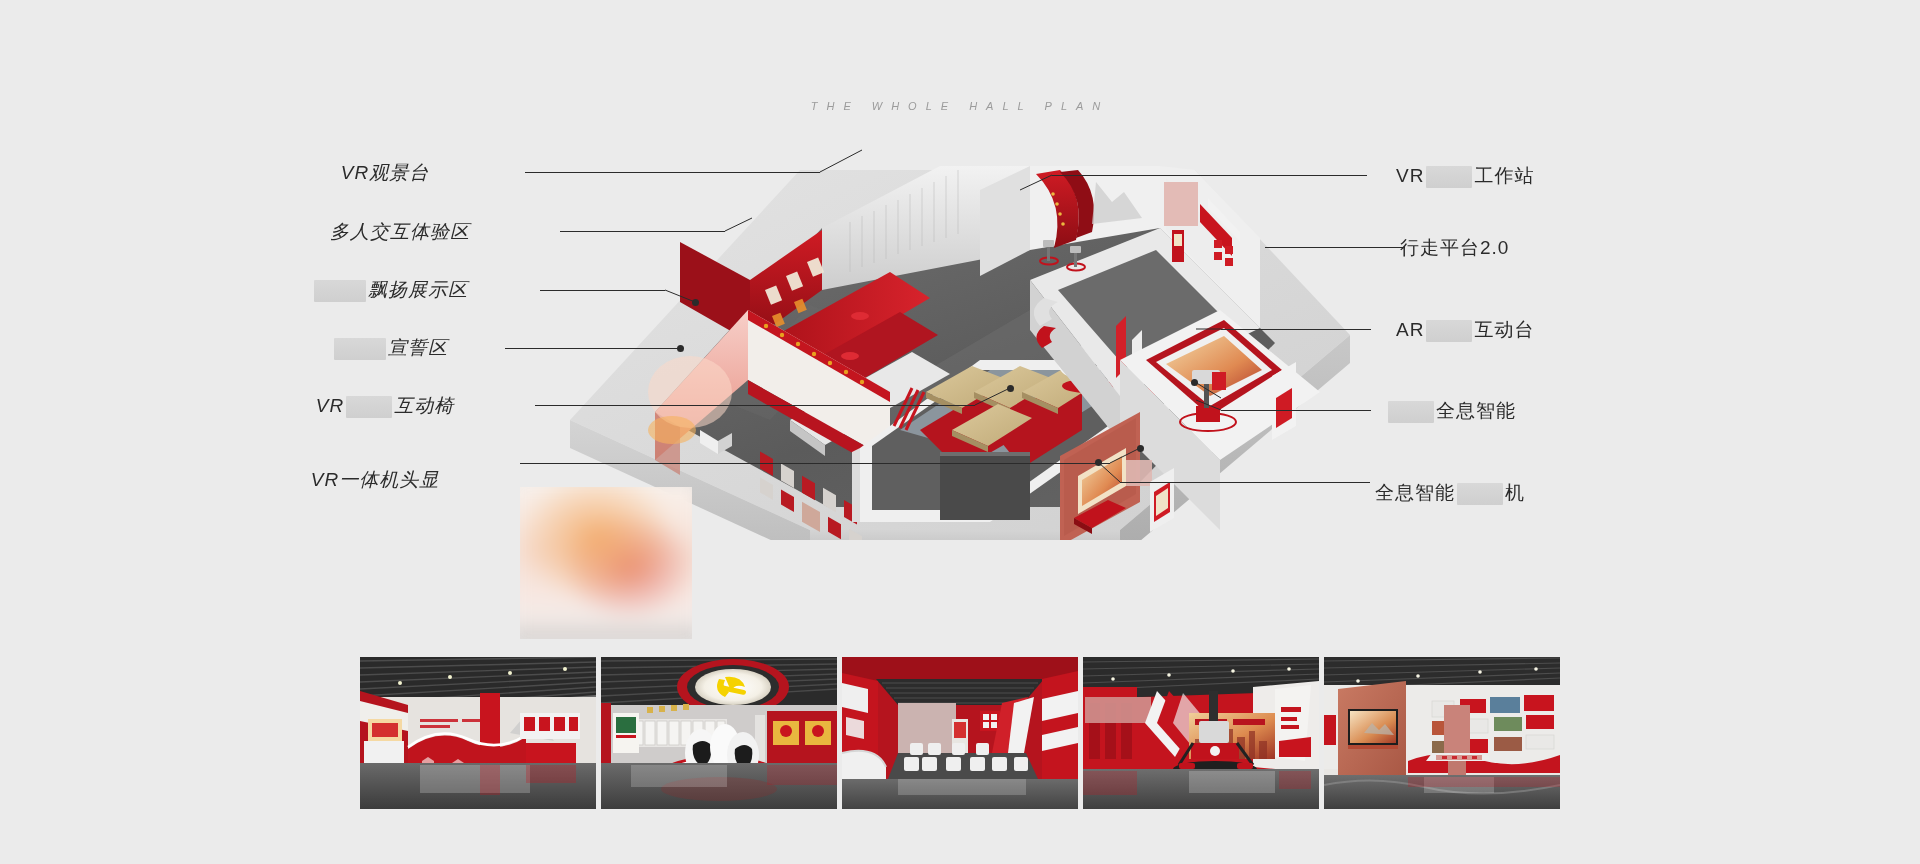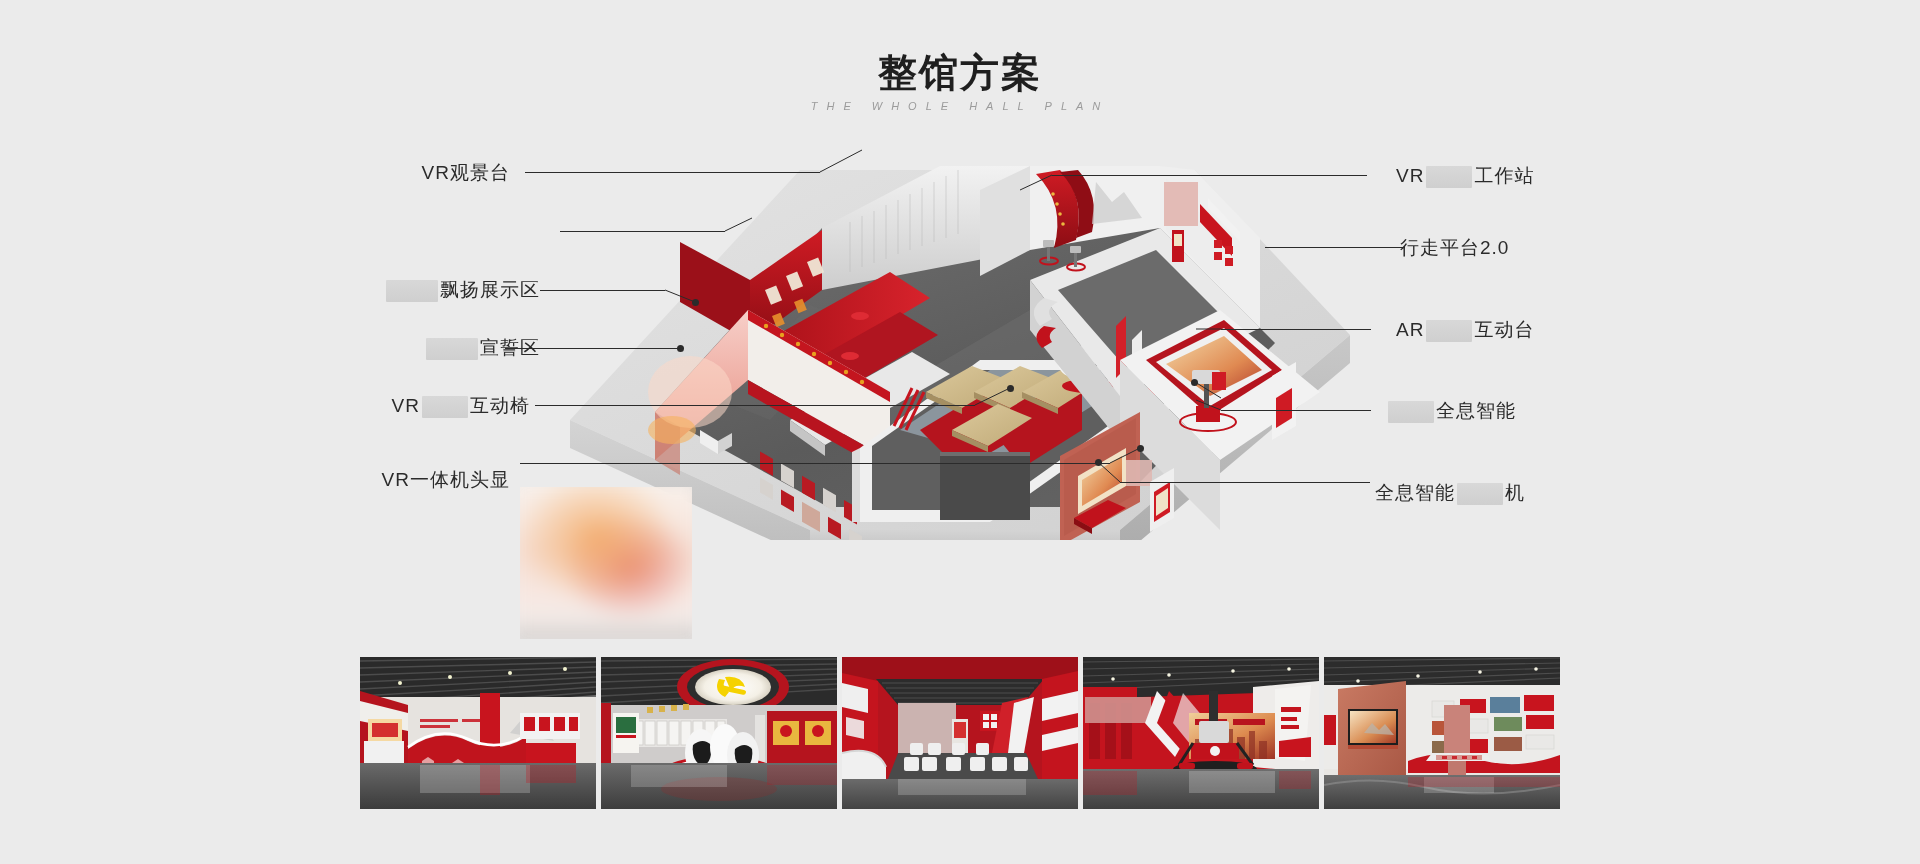--- a/index.html
+++ b/index.html
@@ -21,21 +21,21 @@
     position:absolute;left:0;top:100px;width:1920px;text-align:center;
     font-size:11px;color:#9b9b9b;letter-spacing:9px;font-style:italic;
     font-weight:300;
   }
 
   
   .lbl{
     position:absolute;font-size:19px;color:#2b2b2b;white-space:nowrap;
     letter-spacing:1px;line-height:24px;
   }
-  .lbl.left{text-align:right;}
+  .lbl.left{text-align:center;font-style:italic;}
   .redact{
     display:inline-block;vertical-align:middle;
     background:linear-gradient(180deg,#d8d8d8,#cfcfcf);
     border-radius:1px;
     height:22px;margin:0 2px;
   }
   .leader{position:absolute;background:#2b2b2b;height:1px;}
   .dot{position:absolute;width:7px;height:7px;border-radius:50%;background:#2b2b2b;}
 
   
@@ -59,21 +59,20 @@
   
   .thumbs{position:absolute;left:360px;top:657px;width:1200px;height:152px;display:flex;gap:5px;}
   .thumb{width:236px;height:152px;position:relative;overflow:hidden;background:#3a3a3a;}
   .thumb svg{display:block;}
 </style>
 </head>
 <body>
 
 <div class="stage">
 
-  <div class="title">整馆方案</div>
   <div class="subtitle">THE WHOLE HALL PLAN</div>
 
   <div class="render">
     <svg width="800" height="410" viewBox="0 0 800 410" xmlns="http://www.w3.org/2000/svg">
       <defs>
         <linearGradient id="slabTop" x1="0" y1="0" x2="1" y2="1">
           <stop offset="0%" stop-color="#e3e3e3"></stop>
             <stop offset="100%" stop-color="#cfcfcf"></stop>
         </linearGradient>
         <linearGradient id="slabSideL" x1="0" y1="0" x2="0" y2="1">
@@ -382,20 +381,23 @@
   <div class="leader" style="left:1120px;top:482px;width:250px;"></div>
   <svg style="position:absolute;left:0;top:0;width:1920px;height:864px;pointer-events:none;">
     <line x1="1221" y1="329" x2="1196" y2="329" stroke="#2b2b2b" stroke-width="1"></line>
     <line x1="1221" y1="410" x2="1196" y2="400" stroke="#2b2b2b" stroke-width="1"></line>
   </svg>
 
   <div class="lbl left" style="left:260px;top:161px;width:250px;">
     <span>VR观景台</span>
   </div>
 
+  <div class="lbl left" style="left:260px;top:220px;width:280px;">
+    <span>多人交互体验区</span>
+  </div>
 
   <div class="lbl left" style="left:240px;top:336px;width:300px;">
     <span class="redact" style="width:52px;"></span><span>宣誓区</span>
   </div>
 
   <div class="lbl left" style="left:240px;top:278px;width:300px;">
     <span class="redact" style="width:52px;"></span><span>飘扬展示区</span>
   </div>
 
   <div class="lbl left" style="left:240px;top:394px;width:290px;">

